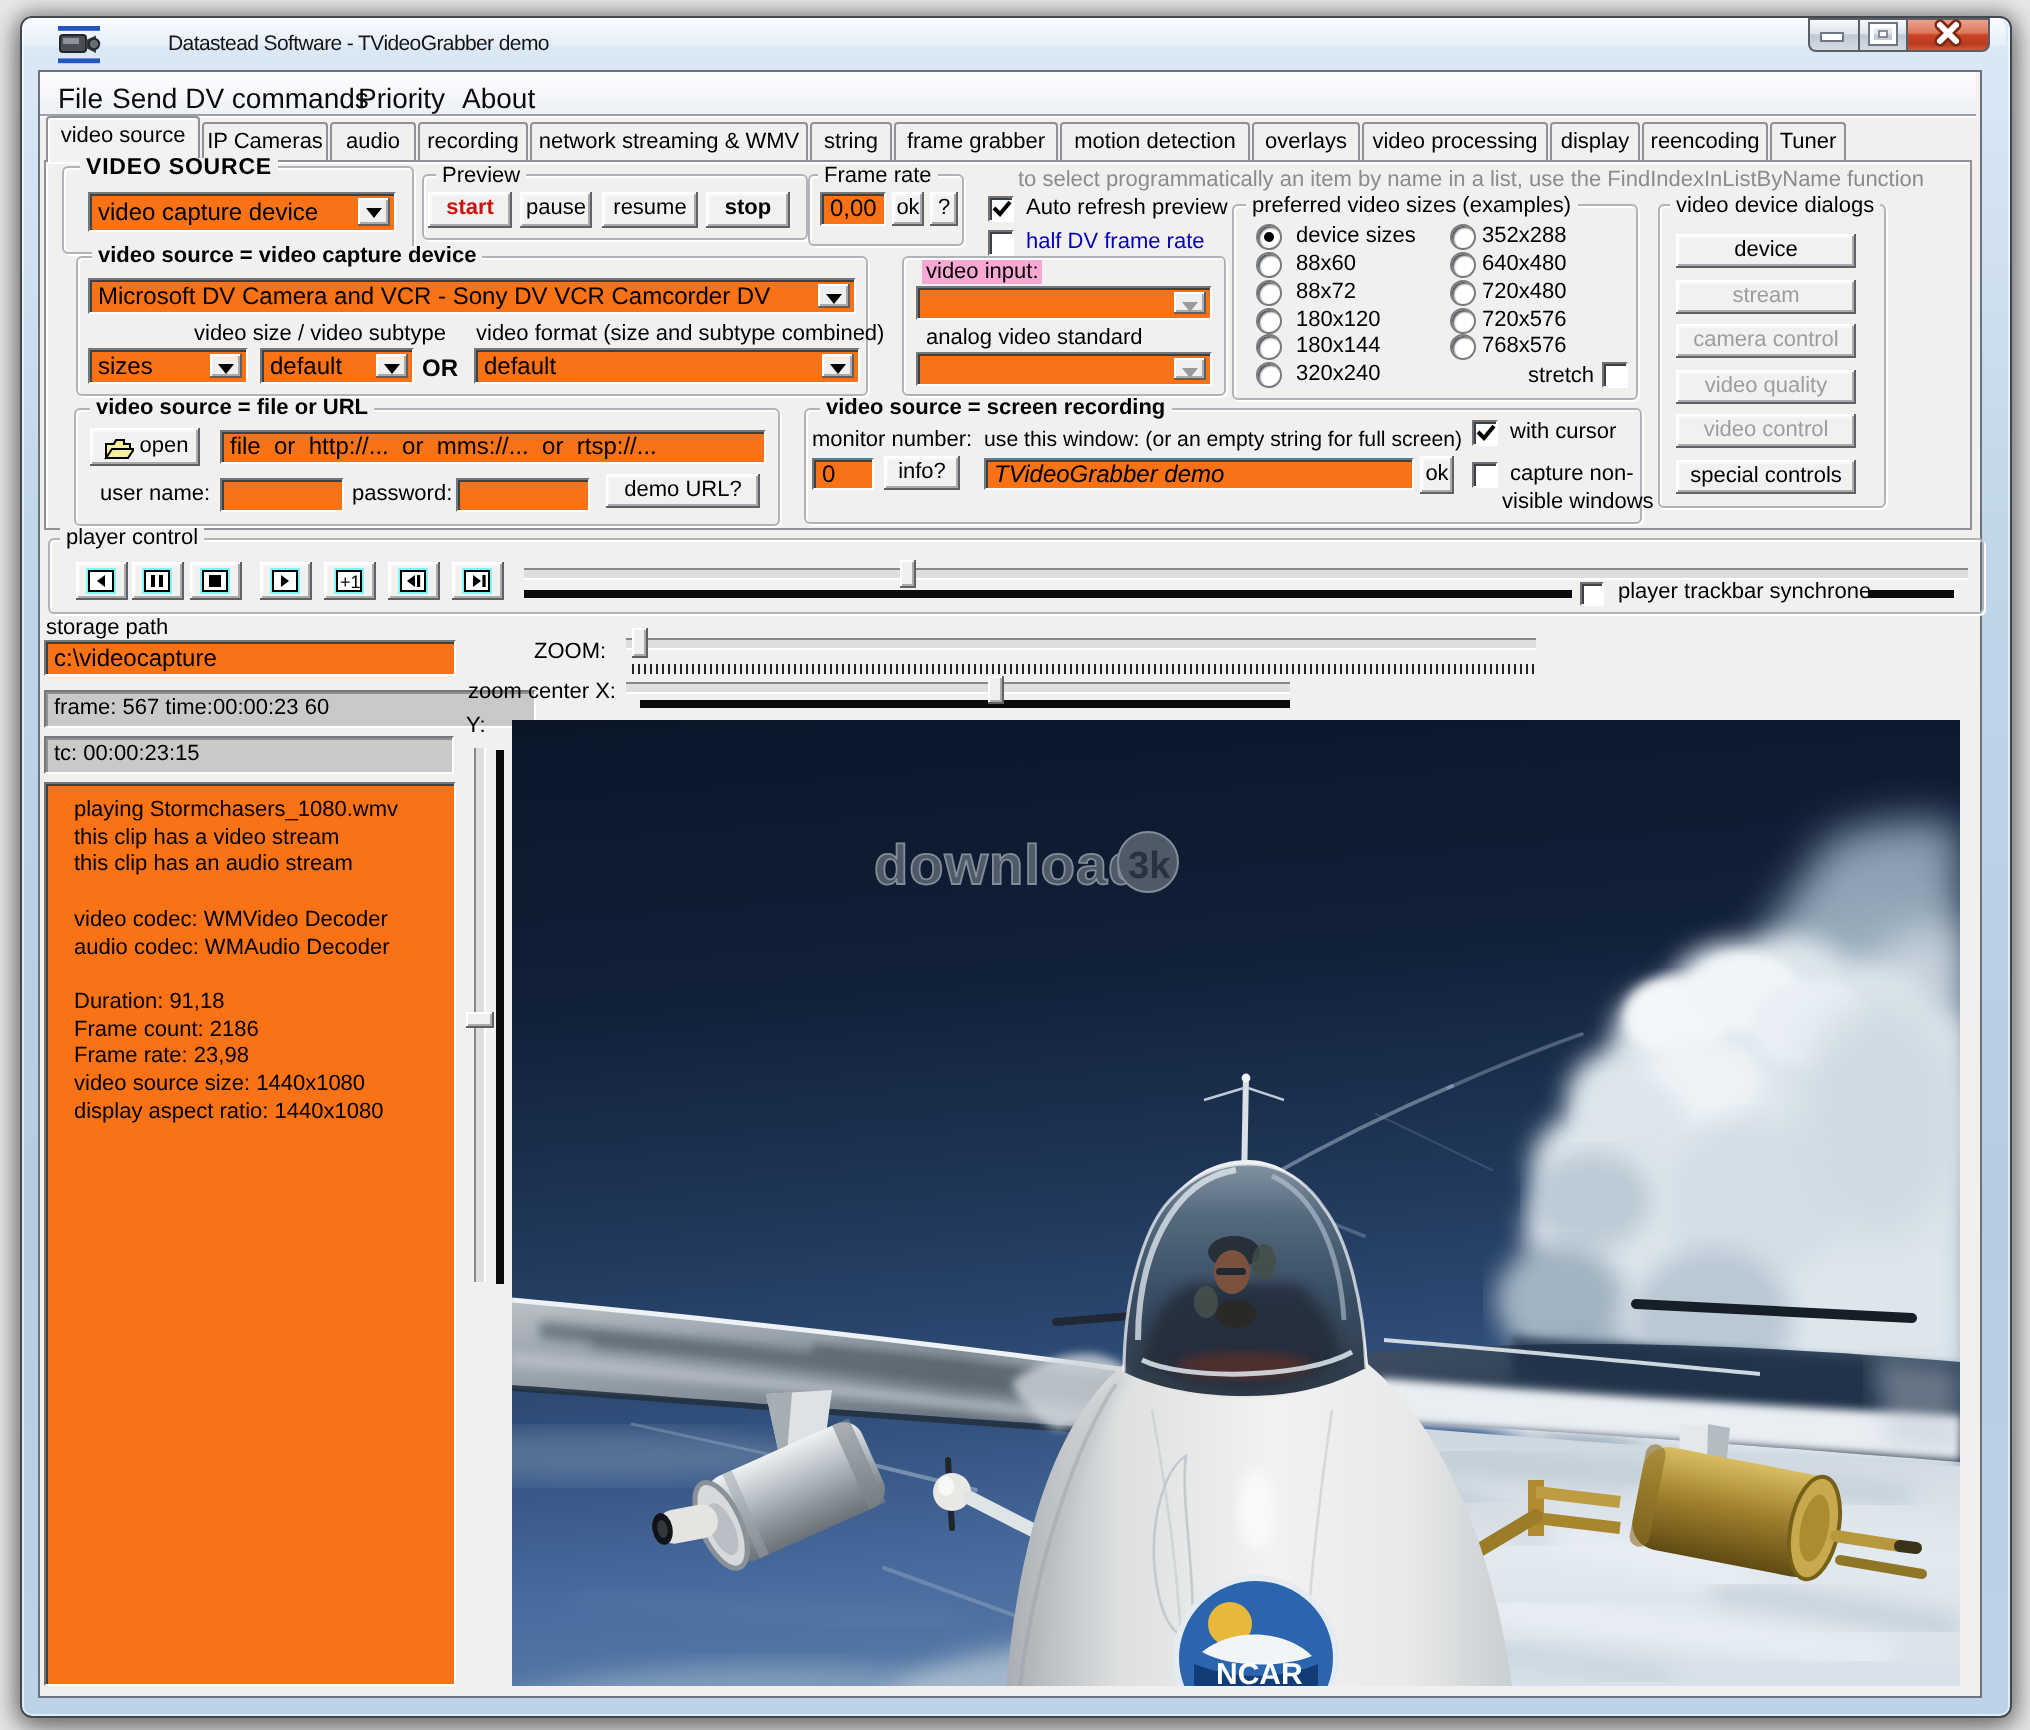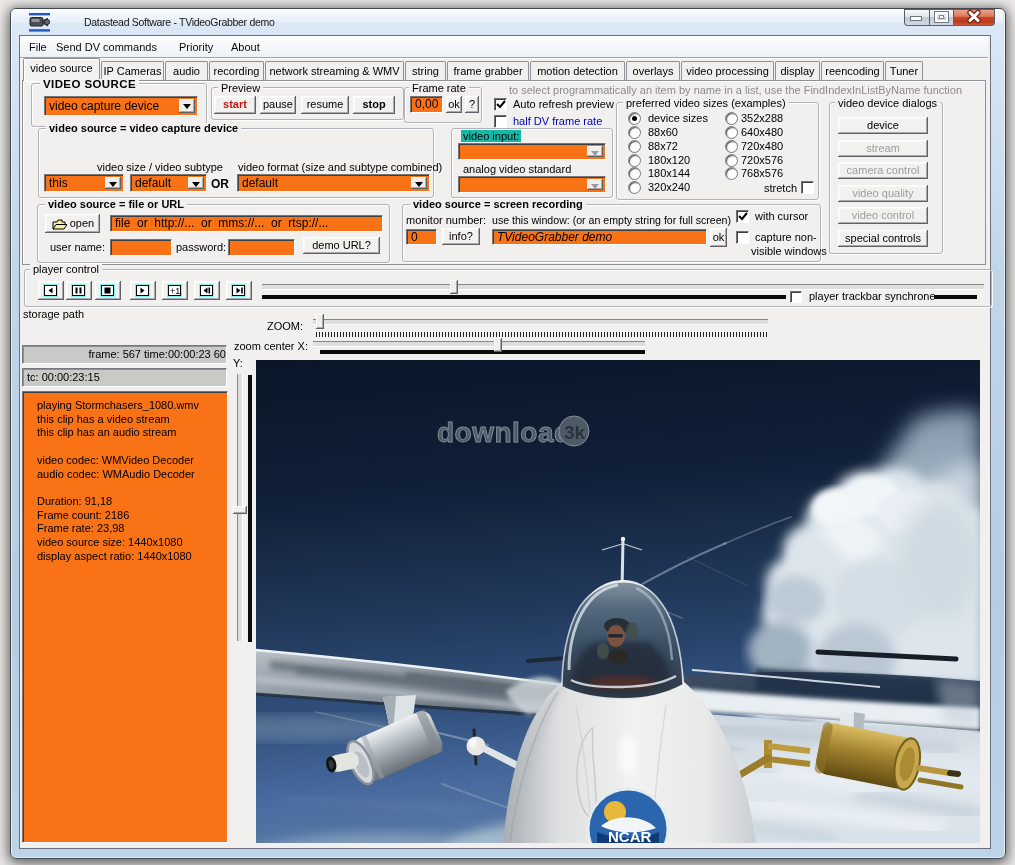--- a/index.html
+++ b/index.html
@@ -13,21 +13,21 @@
 #ticon{left:28px;top:13px;width:24px;height:19px;}
 #ttext{left:84px;top:16px;font-size:10.5px;letter-spacing:-0.3px;color:#151515;}
 .capbtn{top:9px;height:17px;border:1px solid #5a5f66;box-sizing:border-box;}
 #bmin{left:904px;width:25px;border-right:none;border-radius:0 0 0 4px;background:linear-gradient(#f8fafc,#dfe5ec 45%,#bfc9d6 50%,#d3dae4);}
 #bmax{left:929px;width:25px;background:linear-gradient(#f8fafc,#dfe5ec 45%,#bfc9d6 50%,#d3dae4);}
 #bclose{left:954px;width:41px;border-left:none;border-radius:0 0 4px 0;background:linear-gradient(#eaa28d,#dd7a5c 42%,#cc4526 50%,#b93a1e 80%,#cb5c3d);}
 
 #client{left:19px;top:35px;width:970px;height:812px;background:#f1f0ee;border:1px solid #6a737d;box-sizing:content-box;}
 
 #menubar{left:20px;top:36px;width:968px;height:21px;background:linear-gradient(#fcfdfe,#eef1f5);border-bottom:1px solid #c8ccd0;}
-.mi{top:41px;font-size:11px;color:#0a0a0a;}
+.mi{top:41px;font-size:14px;color:#0a0a0a;}
 
 .tab{box-sizing:border-box;height:20px;top:61px;background:#f1f0ee;border:1px solid #8e9298;border-bottom:none;border-radius:2px 2px 0 0;font-size:11px;text-align:center;line-height:19px;color:#000;}
 .tabsel{top:58px;height:23px;background:#f3f2f0;z-index:3;box-shadow:inset 1px 1px 0 #fff;}
 #tabpage{left:22px;top:80px;width:964px;height:185px;background:#f1f0ee;border:1px solid #8e9298;box-sizing:border-box;box-shadow:inset 1px 1px 0 #fff;z-index:1;}
 
 .grp{border:1px solid #b0b4b8;border-radius:3px;box-shadow:inset 1px 1px 0 rgba(255,255,255,.9),1px 1px 0 rgba(255,255,255,.9);z-index:2;}
 .glab{position:absolute;background:#f1f0ee;padding:0 3px;font-size:11px;line-height:11px;white-space:nowrap;z-index:3;}
 .b{font-weight:bold;}
 .btn{background:#f2f1ef;box-shadow:inset -1px -1px 0 #5f6165,inset 1px 1px 0 #ffffff,inset -2px -2px 0 #a8aaad,inset 2px 2px 0 #f8f8f7;font-size:11px;text-align:center;color:#000;box-sizing:border-box;z-index:3;white-space:nowrap;}
 .edit{background:#f97316;border:1px solid;border-color:#74787c #fff #fff #74787c;box-shadow:inset 1px 1px 0 #3e4144;font-size:12px;color:#000;box-sizing:border-box;white-space:nowrap;overflow:hidden;z-index:3;}
@@ -116,30 +116,31 @@
   <div class="abs cb" style="left:494px;top:98px;"></div>
   <svg class="abs" style="left:496px;top:100px;z-index:4;" width="10" height="10" viewBox="0 0 10 10">
       <path d="M1 4 L4 7 L9 1" fill="none" stroke="#000" stroke-width="2"></path>
     </svg>
   <div class="abs lbl" style="left:513px;top:98px;">Auto refresh preview</div>
   <div class="abs cb" style="left:494px;top:115px;"></div>
   <div class="abs lbl" style="left:513px;top:115px;color:#0000b8;">half DV frame rate</div>
 
   <div class="abs grp" style="left:38px;top:128px;width:394px;height:68px;"></div>
   <div class="glab abs b" style="left:46px;top:123px;">video source = video capture device</div>
+  <div class="abs edit" style="left:44px;top:139px;width:384px;height:18px;line-height:16px;"><span>Microsoft DV Camera and VCR - Sony DV VCR Camcorder DV</span><span class="arrowbtn"></span></div>
   <div class="abs lbl" style="left:97px;top:161px;">video size / video subtype</div>
   <div class="abs lbl b" style="left:236px;top:161px;">&nbsp;</div>
   <div class="abs lbl" style="left:238px;top:161px;">video format (size and subtype combined)</div>
-  <div class="abs edit" style="left:44px;top:174px;width:80px;height:18px;line-height:16px;"><span>this</span><span class="arrowbtn"></span></div>
+  <div class="abs edit" style="left:44px;top:174px;width:80px;height:18px;line-height:16px;"><span>sizes</span><span class="arrowbtn"></span></div>
   <div class="abs edit" style="left:130px;top:174px;width:77px;height:18px;line-height:16px;"><span>default</span><span class="arrowbtn"></span></div>
   <div class="abs lbl b" style="left:211px;top:177px;font-size:12px;">OR</div>
   <div class="abs edit" style="left:237px;top:174px;width:193px;height:18px;line-height:16px;"><span>default</span><span class="arrowbtn"></span></div>
 
   <div class="abs grp" style="left:451px;top:128px;width:160px;height:68px;"></div>
-  <div class="abs lbl" style="left:461px;top:130px;background:#14b8a6;padding:0 2px;z-index:3;">video input:</div>
+  <div class="abs lbl" style="left:461px;top:130px;background:#f9a8d4;padding:0 2px;z-index:3;">video input:</div>
   <div class="abs edit" style="left:458px;top:143px;width:148px;height:17px;line-height:15px;"><span></span><span class="arrowbtn dis"></span></div>
   <div class="abs lbl" style="left:461px;top:163px;background:#f1f0ee;padding:0 2px;z-index:3;">analog video standard</div>
   <div class="abs edit" style="left:458px;top:176px;width:148px;height:17px;line-height:15px;"><span></span><span class="arrowbtn dis"></span></div>
 
   <div class="abs grp" style="left:616px;top:102px;width:201px;height:96px;"></div>
   <div class="glab abs" style="left:623px;top:98px;">preferred video sizes (examples)</div>
   <div class="abs radio sel" style="left:628px;top:112px;"></div>
     <div class="abs lbl" style="left:648px;top:112px;">device sizes</div>
   <div class="abs radio" style="left:628px;top:126px;"></div>
     <div class="abs lbl" style="left:648px;top:126px;">88x60</div>
@@ -253,21 +254,22 @@
       <rect x="10.2" y="3.5" width="1.6" height="6" fill="#000"></rect>
     </svg>
   <div class="abs track" style="left:262px;top:284px;width:722px;"></div>
   <div class="abs thumb" style="left:450px;top:280px;width:8px;height:14px;"></div>
   <div class="abs blackline" style="left:262px;top:295px;width:524px;height:4px;"></div>
   <div class="abs cb" style="left:790px;top:291px;width:12px;height:12px;"></div>
   <div class="abs lbl" style="left:809px;top:290px;">player trackbar synchrone</div>
   <div class="abs blackline" style="left:934px;top:295px;width:43px;height:4px;"></div>
 
   <div class="abs lbl" style="left:23px;top:308px;">storage path</div>
-  <div class="abs panel" style="left:22px;top:345px;width:205px;height:19px;line-height:17px;padding-left:4px;text-align:right;">frame: 567 time:00:00:23 60</div>
+  <div class="abs edit" style="left:22px;top:320px;width:206px;height:18px;line-height:16px;"><span>c:\videocapture</span></div>
+  <div class="abs panel" style="left:22px;top:345px;width:246px;height:19px;line-height:17px;padding-left:4px;">frame: 567 time:00:00:23 60</div>
   <div class="abs panel" style="left:22px;top:368px;width:205px;height:19px;line-height:17px;padding-left:4px;">tc: 00:00:23:15</div>
   <div class="abs edit" style="left:22px;top:391px;width:206px;height:452px;"></div>
   <div class="abs" style="left:37px;top:399px;font-size:11px;line-height:13.7px;z-index:4;white-space:pre;">playing Stormchasers_1080.wmv
 this clip has a video stream
 this clip has an audio stream
 
 video codec: WMVideo Decoder
 audio codec: WMAudio Decoder
 
 Duration: 91,18

